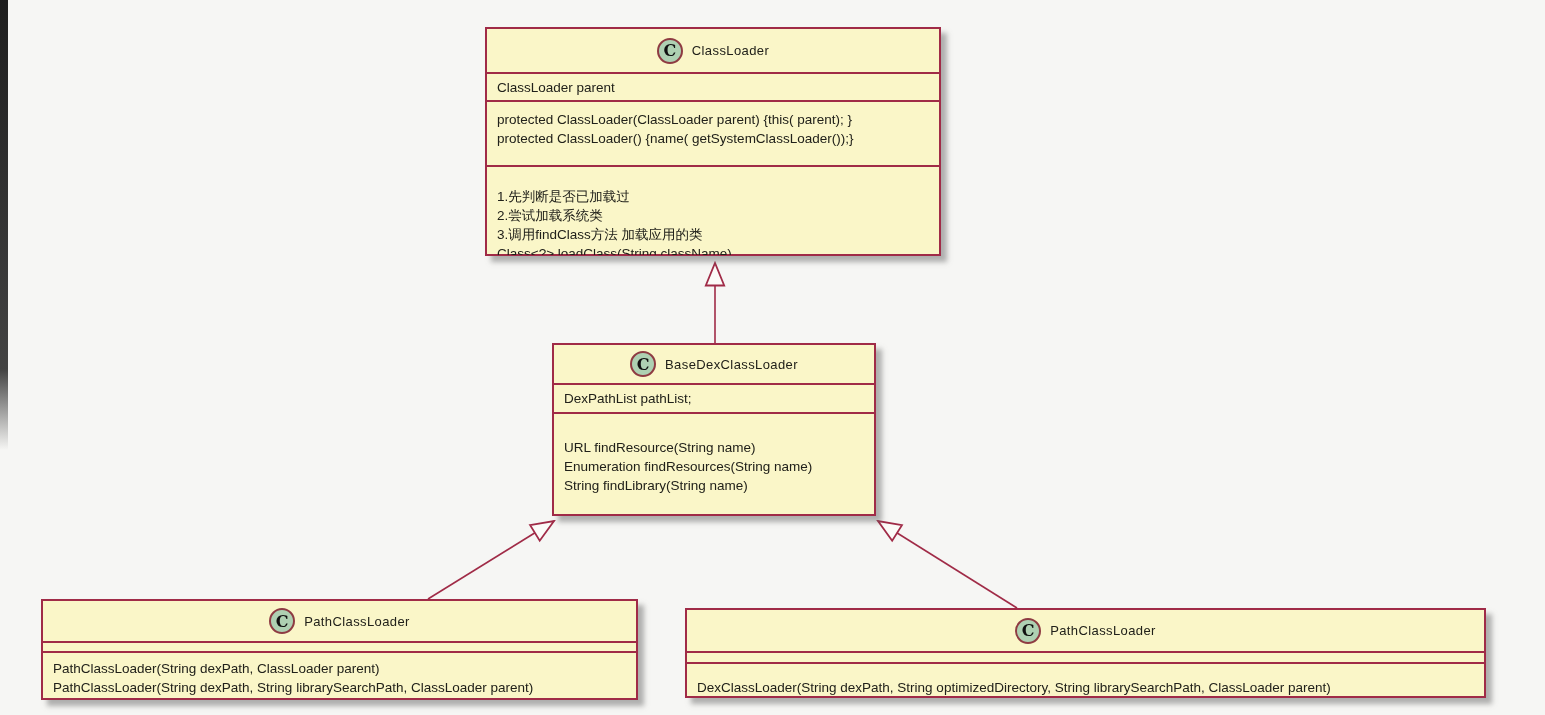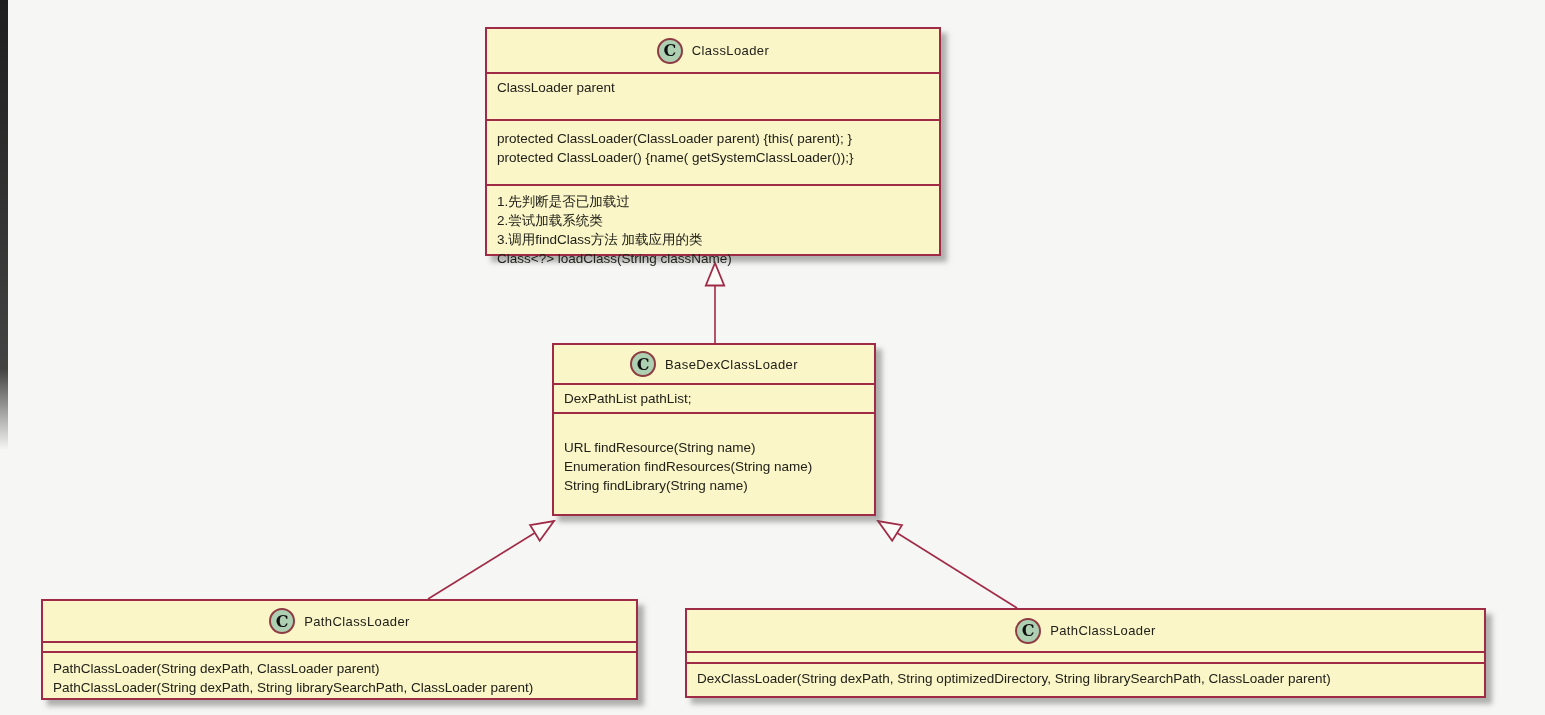--- a/index.html
+++ b/index.html
@@ -95,28 +95,28 @@
     <line x1="715" y1="343" x2="715" y2="263" stroke="#a02b47" stroke-width="1.6" marker-end="url(#tri)"></line>
     <line x1="428" y1="599" x2="554" y2="521" stroke="#a02b47" stroke-width="1.6" marker-end="url(#tri)"></line>
     <line x1="1017" y1="608" x2="878" y2="521" stroke="#a02b47" stroke-width="1.6" marker-end="url(#tri)"></line>
   </svg>
 
   <div class="uml-box" style="left:485px; top:27px; width:456px; height:229px;">
     <div class="title" style="height:43px">
       <span class="c-circle">C</span>
       <span class="t">ClassLoader</span>
     </div>
-    <div class="sec" style="height:47px">
+    <div class="sec" style="height:28px">
       <div class="line">ClassLoader parent</div>
     </div>
     <div class="sec" style="height:65px; padding-top:8px">
       <div class="line">protected ClassLoader(ClassLoader parent) {this( parent); }</div>
       <div class="line">protected ClassLoader() {name( getSystemClassLoader());}</div>
     </div>
-    <div class="sec" style="height:90px; padding-top:6px">
+    <div class="sec" style="height:90px; padding-top:20px">
       <div class="line">1.先判断是否已加载过</div>
       <div class="line">2.尝试加载系统类</div>
       <div class="line">3.调用findClass方法 加载应用的类</div>
       <div class="line">Class&lt;?&gt; loadClass(String className)</div>
     </div>
   </div>
 
   <div class="uml-box" style="left:552px; top:343px; width:324px; height:173px;">
     <div class="title" style="height:38px">
       <span class="c-circle">C</span>
@@ -144,20 +144,20 @@
       <div class="line">PathClassLoader(String dexPath, String librarySearchPath, ClassLoader parent)</div>
     </div>
   </div>
 
   <div class="uml-box" style="left:685px; top:608px; width:801px; height:90px;">
     <div class="title" style="height:41px">
       <span class="c-circle">C</span>
       <span class="t">PathClassLoader</span>
     </div>
     <div class="sec" style="height:11px"></div>
-    <div class="sec" style="height:50px; padding-top:5px">
+    <div class="sec" style="height:50px; padding-top:14px">
       <div class="line">DexClassLoader(String dexPath, String optimizedDirectory, String librarySearchPath, ClassLoader parent)</div>
     </div>
   </div>
 
   <div class="edge-artifact"></div>
 
 </div>
 
 </body></html>

